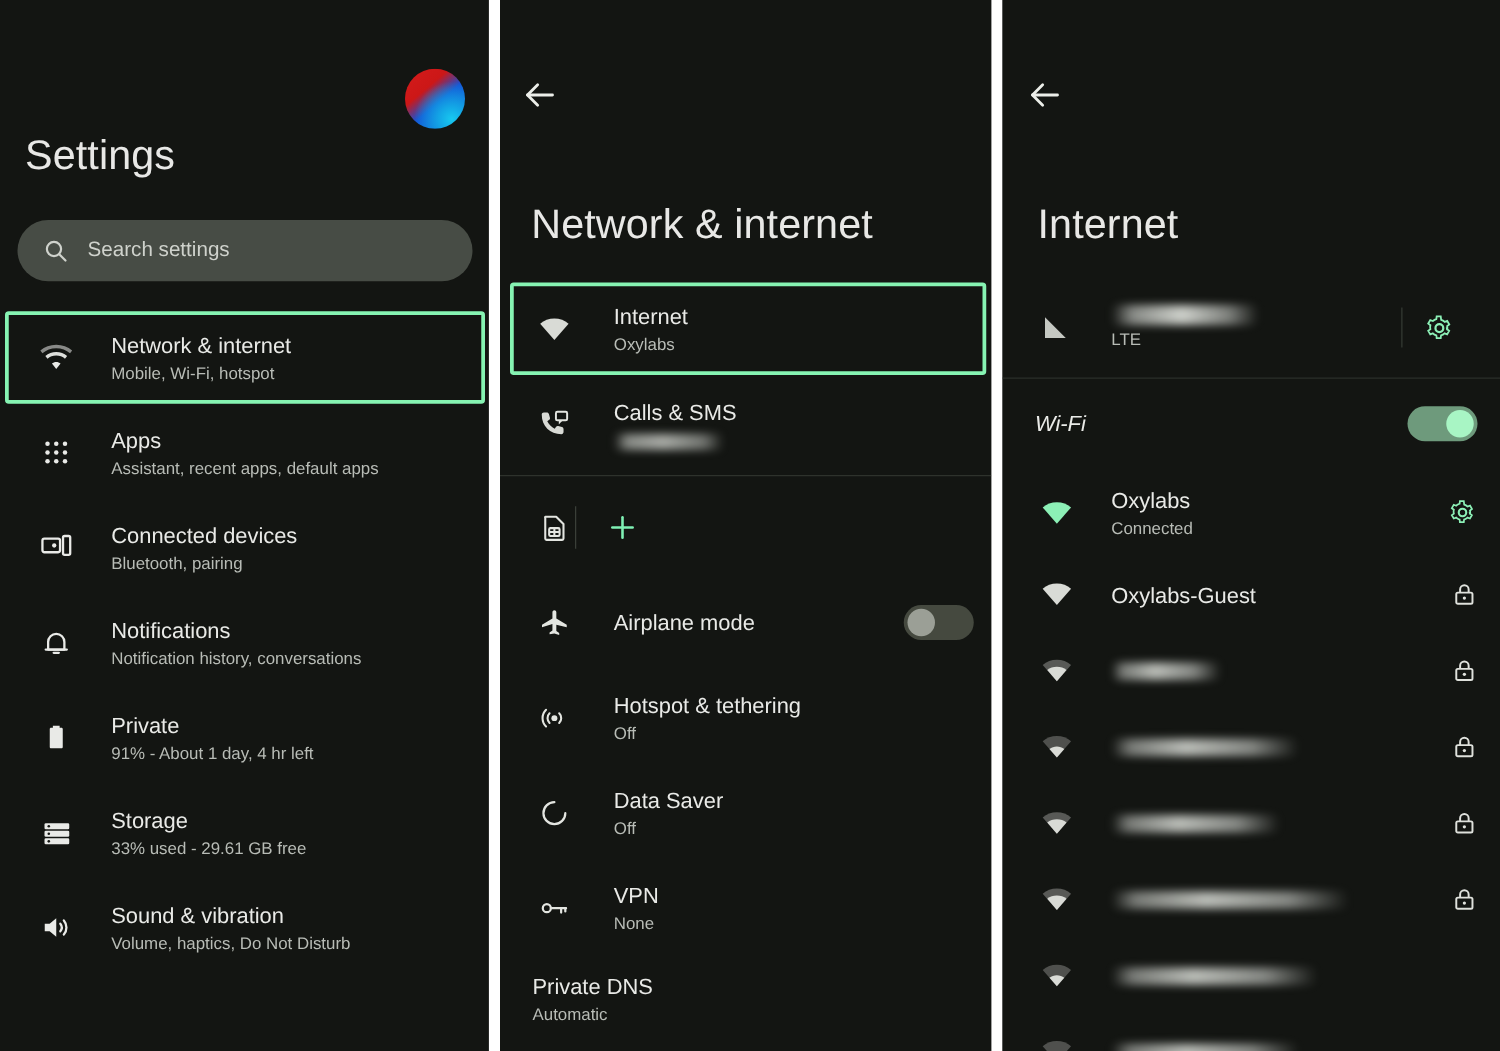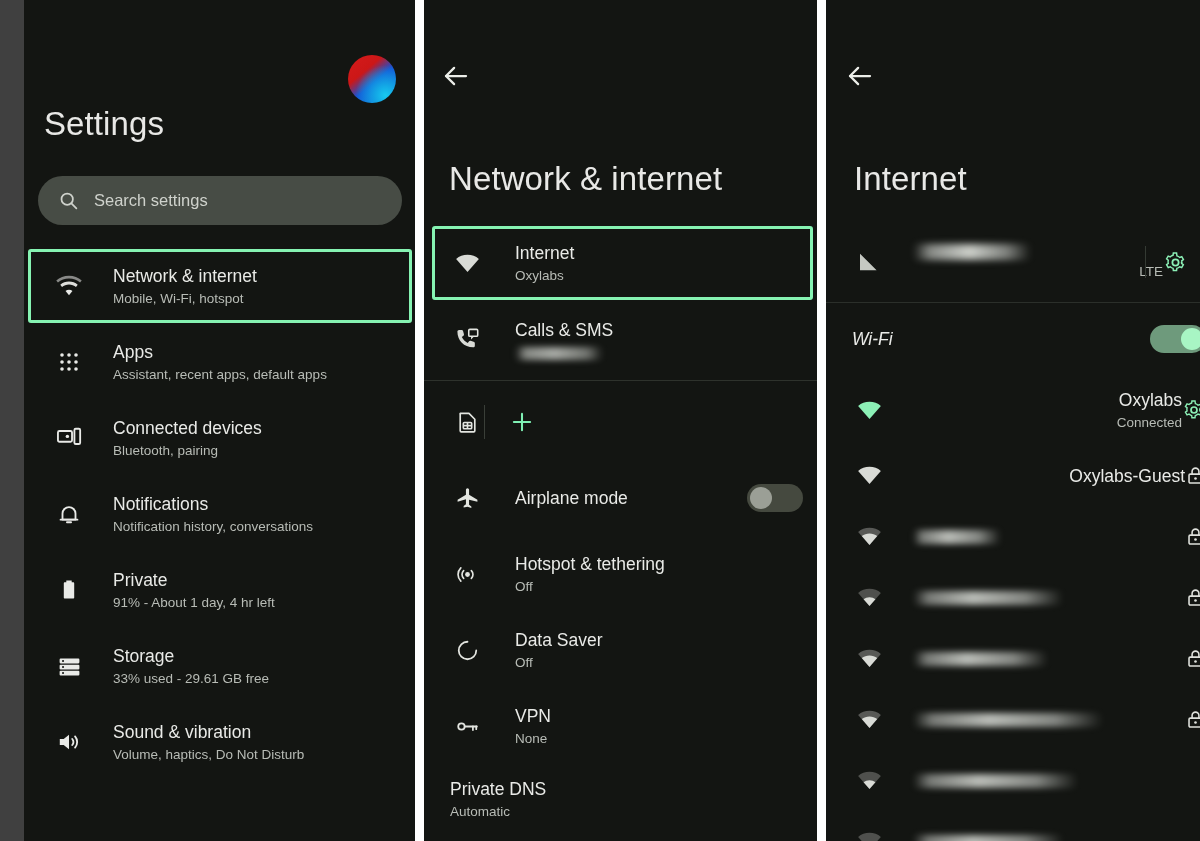--- a/index.html
+++ b/index.html
@@ -6,21 +6,20 @@
   html, body {
     width: 1200px; height: 841px;
     background: #ffffff;
     font-family: "Liberation Sans", sans-serif;
     overflow: hidden;
   }
   .stage {
     width: 1200px; height: 841px;
     display: flex;
     background: #404040;
-    padding-left: 24px;
   }
 
   
   .panel {
     position: relative;
     height: 841px;
     background: #131512;
     overflow: hidden;
     flex: 0 0 auto;
   }
@@ -132,21 +131,21 @@
   #panel-internet .backbtn  { position: absolute; top: 60px; left: 818px; }
   #panel-internet .title-wrap { position: absolute; top: 160px; left: 28px; }
 
   .ilist { position: absolute; top: 222px; left: 0; width: 398px; }
   .ilist .item {
     position: relative;
     display: flex; align-items: center;
     padding-left: 26px; padding-right: 18px;
   }
   .ilist .item .ic-l { width: 34px; flex: 0 0 34px; color: #dfe1dc; }
-  .ilist .item .txt  { margin-left: 27px; flex: 1 1 auto; min-width: 0; text-align: right; }
+  .ilist .item .txt  { margin-left: 27px; flex: 1 1 auto; min-width: 0; }
   .ilist .item .ic-r { flex: 0 0 auto; color: #dfe1dc; }
   .row-carrier { height: 80px; }
   .row-wifi-toggle { height: 72px; font-style: italic; }
   .row-net { height: 61px; }
   .sec-div { height: 1px; background: #2b2f2a; }
   .green { color: #8cf0b6 !important; }
   .vdiv-thin { position: absolute; right: 78px; top: 24px; width: 1px; height: 32px; background: #343a33; }
 
   .wifi-label { color: #e9eae7; font-size: 17.5px; margin-left: 27px; flex: 1 1 auto; }
 

